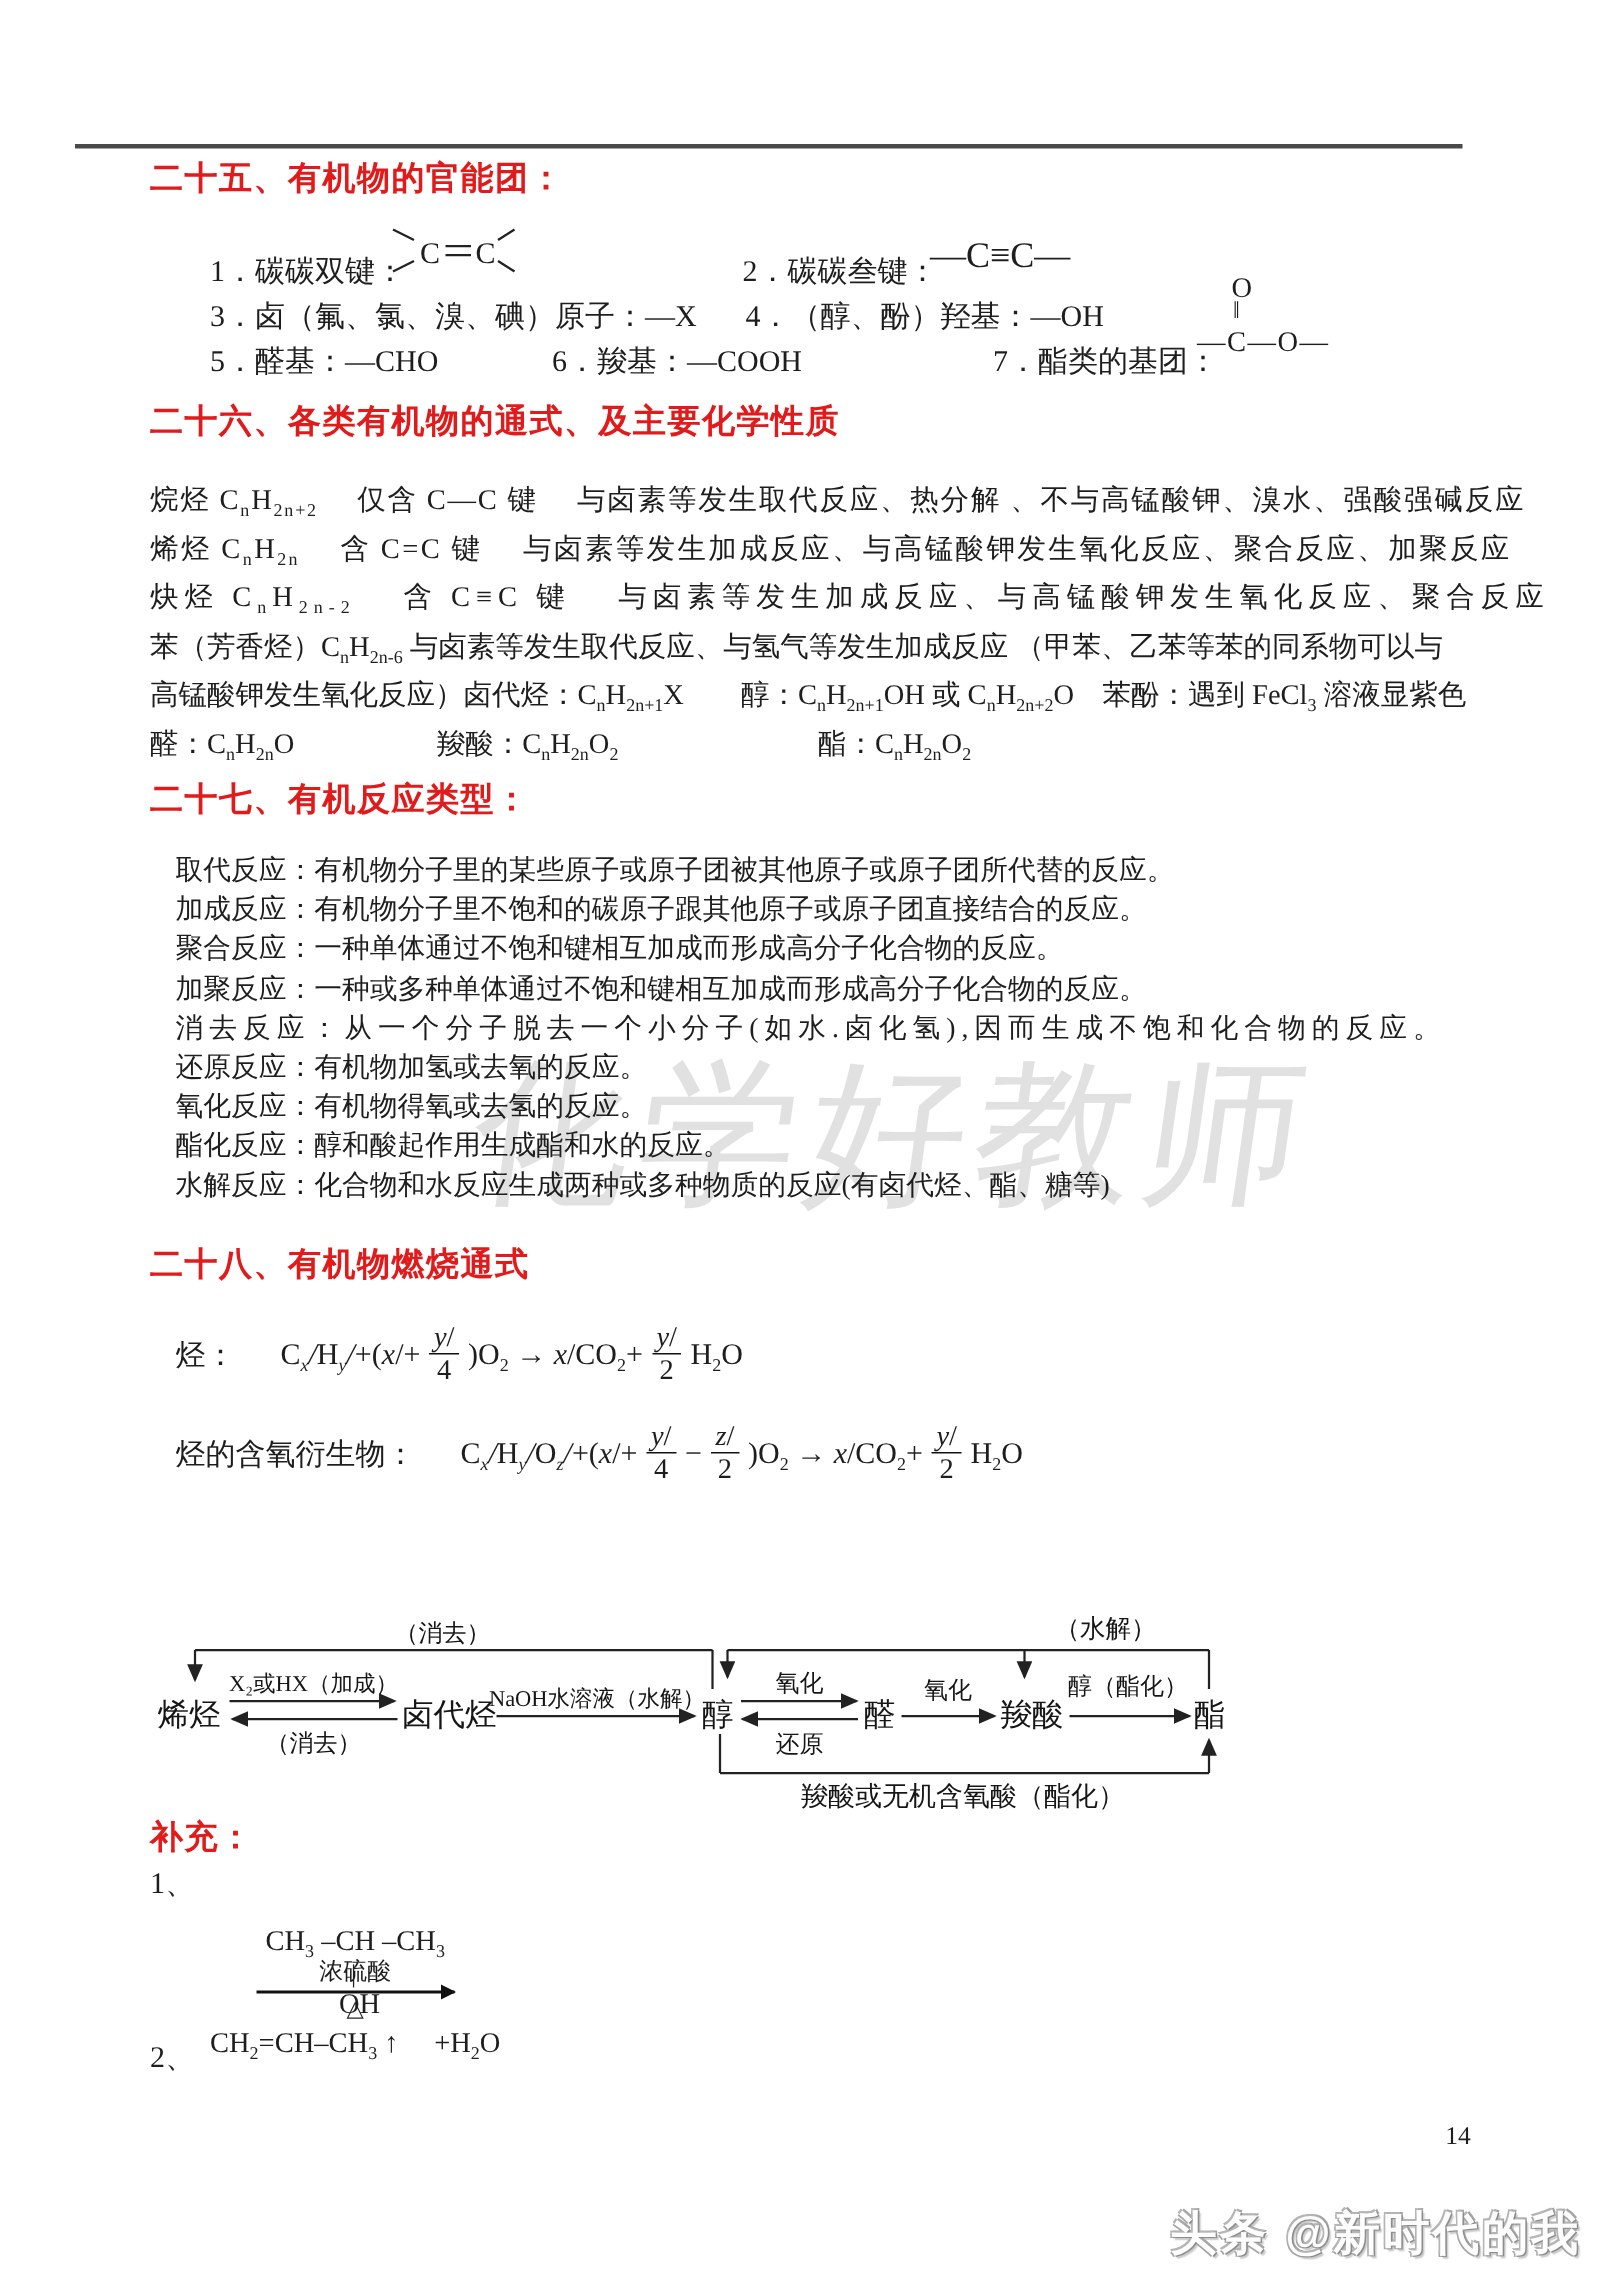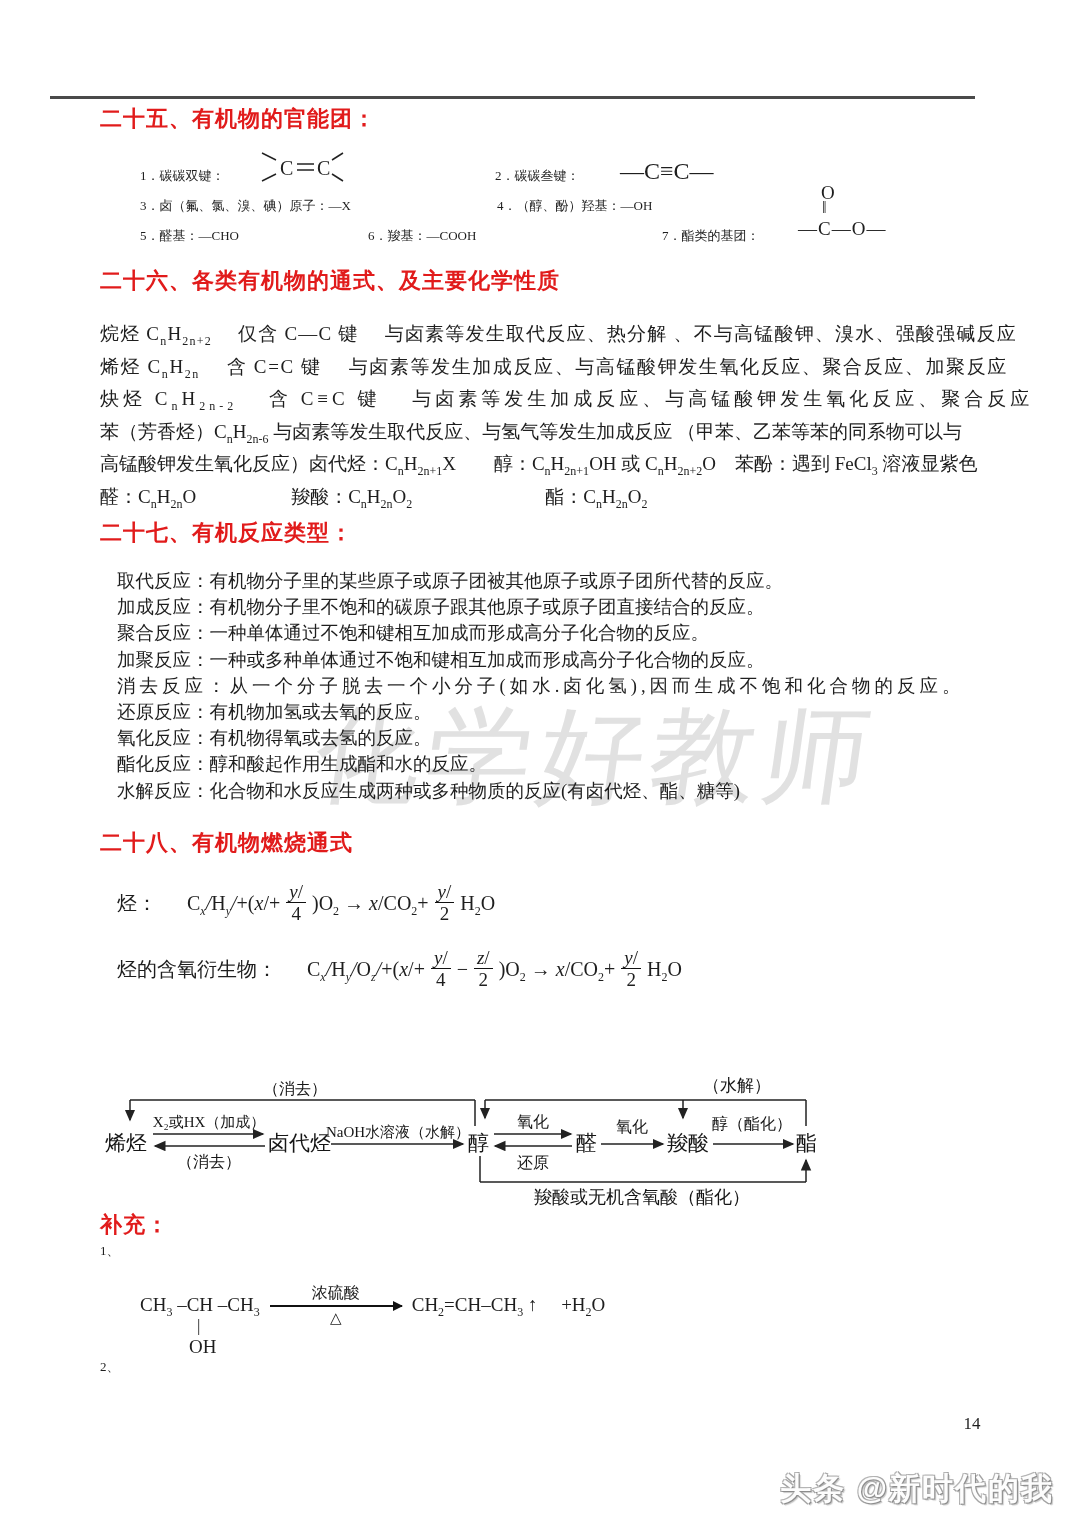--- a/index.html
+++ b/index.html
@@ -1,21 +1,21 @@
 <!DOCTYPE html>
 <html><head>
 <meta charset="utf-8">
 <style>
   html,body{margin:0;padding:0;background:#fff;}
   .page{position:relative;width:1080px;height:1527px;background:#fff;overflow:hidden;
         font-family:"Liberation Serif","DejaVu Serif",serif;color:#1e1e1e;}
   .hrule{position:absolute;left:50px;top:96px;width:925px;height:3px;background:#4a4a4a;}
   .heading{position:absolute;left:100px;font-family:"Liberation Sans","DejaVu Sans",sans-serif;
            font-weight:bold;font-size:22px;color:#e11b1b;letter-spacing:1px;white-space:nowrap;z-index:2;}
-  .t{position:absolute;font-size:13px;white-space:nowrap;z-index:2;}
+  .t{position:absolute;font-size:20px;white-space:nowrap;z-index:2;}
   .big{font-size:24px;}
   sub{font-size:12px;line-height:0;}
   .para{position:absolute;left:100px;width:890px;line-height:32.5px;font-size:19px;z-index:2;}
   .para div{white-space:nowrap;}
   .ls-a{letter-spacing:1.2px;}
   .ls-b{letter-spacing:1.6px;text-align:center;}
   .ls-c{letter-spacing:4px;}
   .deflist{position:absolute;left:117px;line-height:26.2px;font-size:18.5px;z-index:2;}
   .deflist div{white-space:nowrap;}
   .spread{letter-spacing:4px;}
@@ -27,21 +27,21 @@
   .dblsvg,.diagram{position:absolute;z-index:2;}
   .dblsvg line,.diagram line{stroke:#222;stroke-width:1.5;}
   .dblsvg text{font-family:"Liberation Serif","DejaVu Serif",serif;font-size:20px;fill:#1e1e1e;}
   .diagram text{font-family:"Liberation Serif","DejaVu Serif",serif;fill:#161616;}
   .diagram .node{font-size:21px;}
   .diagram .lbl{font-size:16px;text-anchor:middle;}
   .diagram .lbl-s{font-size:15px;text-anchor:middle;}
   .diagram .lbl-b{font-size:18px;text-anchor:middle;}
   .ester{position:absolute;width:130px;height:62px;font-size:19px;z-index:2;}
   .ester span{position:absolute;white-space:nowrap;}
-  .rxn{position:absolute;display:flex;align-items:center;font-size:19px;white-space:nowrap;z-index:2;}
+  .rxn{position:absolute;display:flex;align-items:center;font-size:19px;white-space:nowrap;z-index:2;flex-direction:column;}
   .reactant-wrap{position:relative;display:inline-block;}
   .oh-bar{position:absolute;left:57px;top:22px;font-size:17px;}
   .oh{position:absolute;left:49px;top:42px;}
   .cond-arrow{display:inline-flex;flex-direction:column;align-items:center;margin:0 10px;}
   .cond-top{font-size:16px;line-height:1.15;}
   .cond-bottom{font-size:15px;line-height:1.1;}
   .cond-line{width:132px;height:0;border-top:2px solid #111;position:relative;margin:3px 0;}
   .cond-line::after{content:'';position:absolute;right:-1px;top:-6px;width:0;height:0;
      border-left:10px solid #111;border-top:5px solid transparent;border-bottom:5px solid transparent;}
   .center-watermark{position:absolute;left:315px;top:685px;font-size:106px;color:#c9c9c9;opacity:.55;

